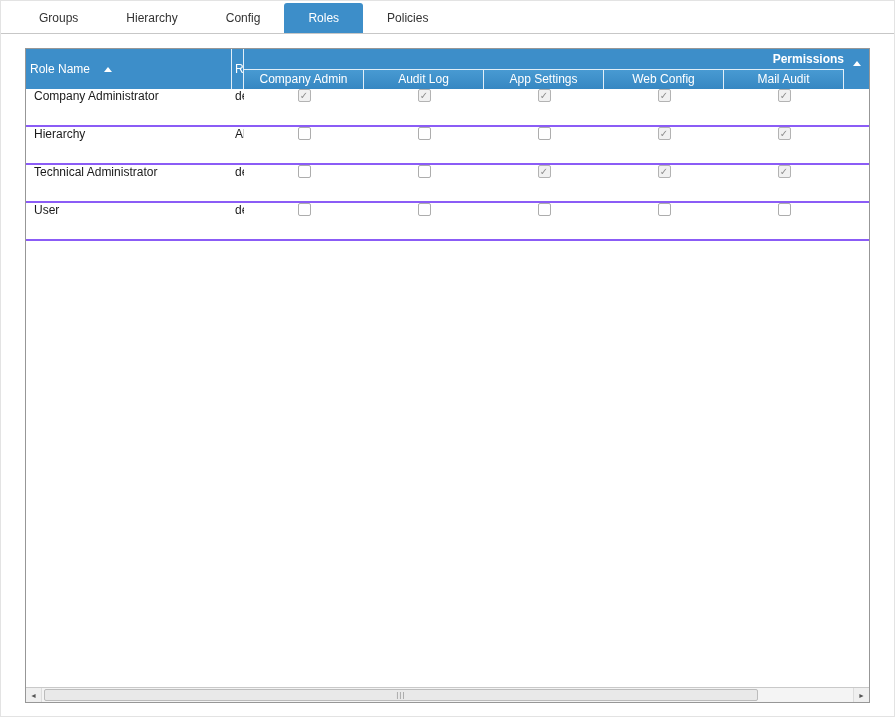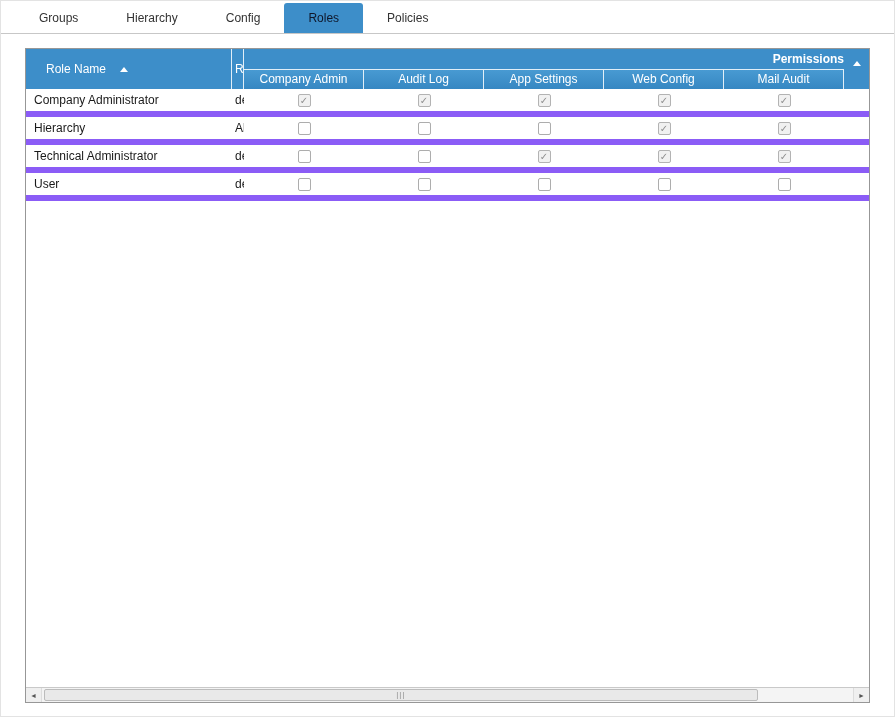--- a/index.html
+++ b/index.html
@@ -18,41 +18,41 @@
   .tabbar {
     display:flex; align-items:flex-end;
     height:33px; padding-left:14px;
     border-bottom:1px solid #c7c7c7;
   }
   .tab {
     padding:8px 24px 8px 24px; font-size:12px; color:#333;
     cursor:default; white-space:nowrap;
   }
   .tab.active {
-    background:var(--accent); color:#0f172a;
+    background:var(--accent); color:#ffffff;
     border-radius:3px 3px 0 0;
   }
 
   
   .panel {
     position:absolute; left:24px; top:47px;
     width:845px; height:655px;
     border:1px solid #979797;
     display:flex; flex-direction:column;
     background:#fff;
   }
 
   .thead {
     display:flex; height:40px; flex:0 0 40px;
     background:var(--accent); color:#fff;
   }
   .col-rolename {
     width:206px; flex:0 0 206px;
     display:flex; align-items:center; gap:14px;
-    padding-left:20px;
+    padding-left:4px;
     border-right:1px solid rgba(255,255,255,.85);
   }
   .col-desc {
     width:12px; flex:0 0 12px;
     display:flex; align-items:center;
     padding-left:3px; overflow:hidden; white-space:nowrap;
     border-right:1px solid rgba(255,255,255,.85);
   }
   .perm-group { width:600px; flex:0 0 600px; display:flex; flex-direction:column; }
   .group-label { height:20px; line-height:20px; text-align:right;font-weight:bold; }
@@ -69,22 +69,22 @@
     width:0; height:0; display:inline-block;
     border-left:4px solid transparent;
     border-right:4px solid transparent;
     border-bottom:5px solid #ffffff;
   }
   .head-filler .tri-up { position:absolute; left:50%; top:12px; transform:translateX(-50%); }
 
   
   .tbody { flex:1 1 auto; overflow:hidden; background:#fff; }
   .trow {
-    display:flex; align-items:center; height:28px;
-    border-bottom:6px solid #8b5cf6; background:#fff;
+    display:flex; align-items:flex-start; height:38px;
+    border-bottom:2px solid #8b5cf6; background:#fff;
   }
   .cell.name { width:206px; flex:0 0 206px; padding-left:8px; overflow:hidden; white-space:nowrap; color:#1a1a1a; }
   .cell.desc { width:12px; flex:0 0 12px; padding-left:3px; overflow:hidden; white-space:nowrap; color:#1a1a1a; }
   .cell.perm { width:120px; flex:0 0 120px; display:flex; justify-content:center; }
 
   .checkbox {
     width:13px; height:13px;
     border:1px solid #adadad; border-radius:2px;
     background:#ffffff;
     display:inline-flex; align-items:center; justify-content:center;

